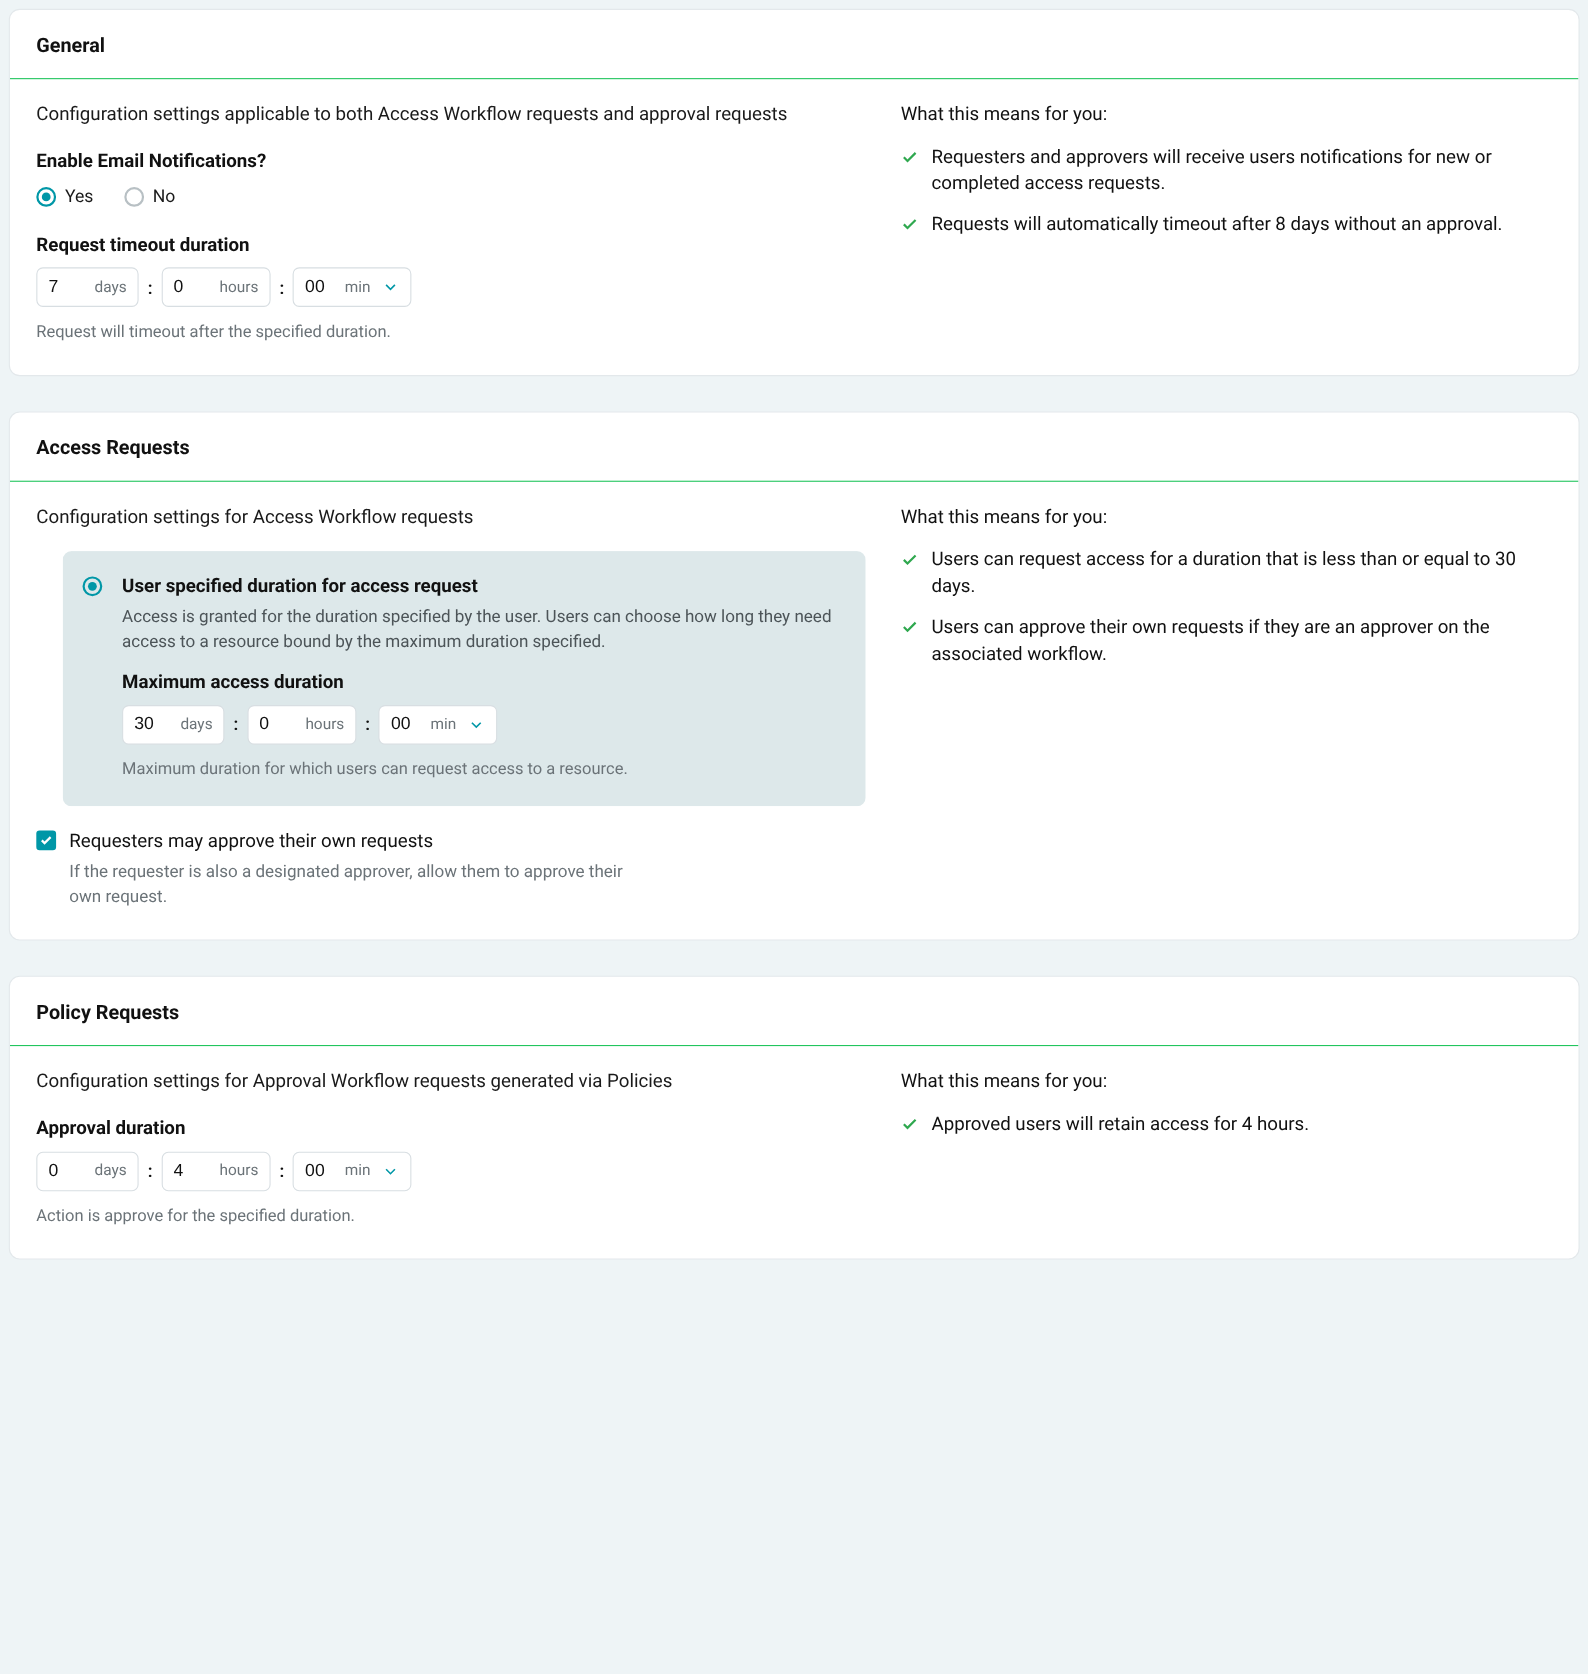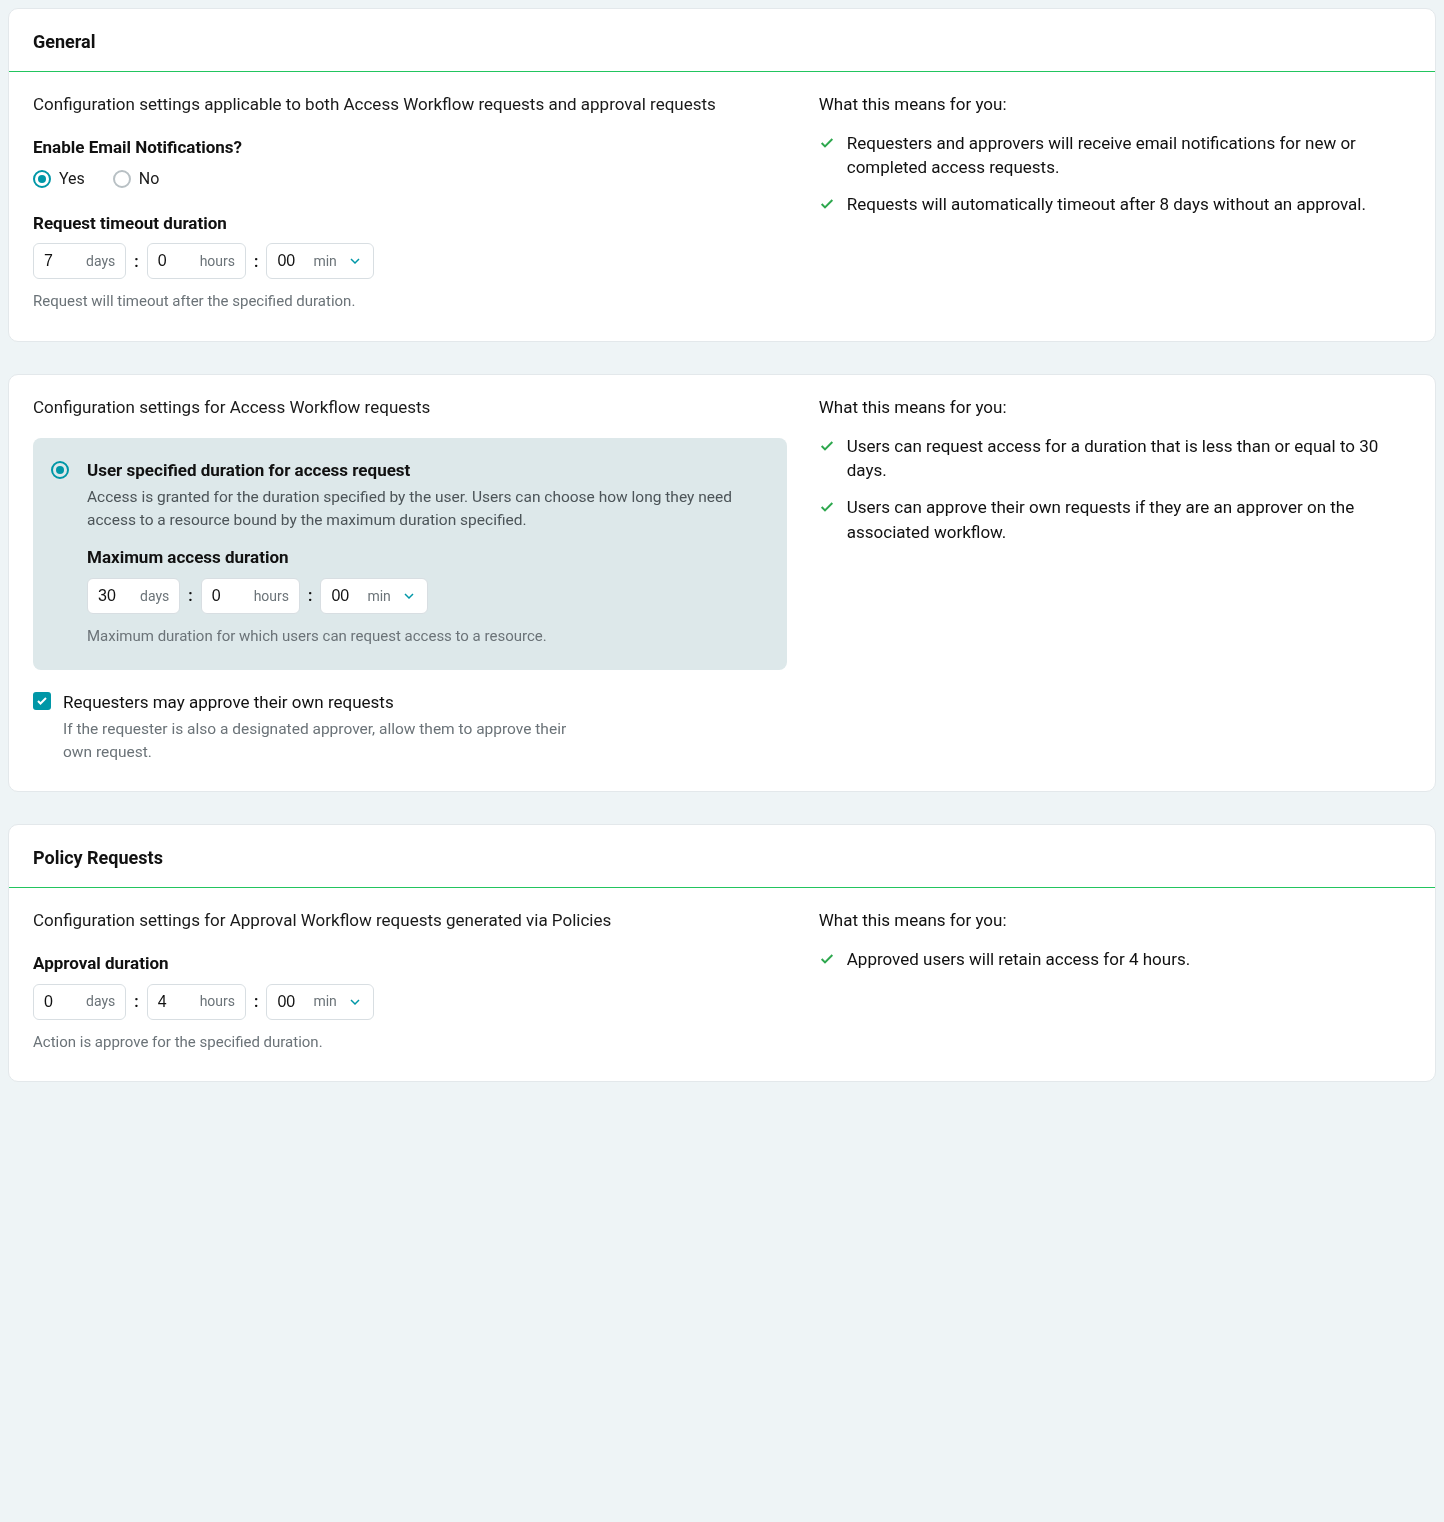--- a/index.html
+++ b/index.html
@@ -91,20 +91,21 @@
     position: absolute; left: 0; top: 4px; color: #2fa84f;
     width: 16px; height: 16px;
   }
   
   .opt-group {
     background: #fde047;
     border-radius: 8px;
     overflow: hidden;
     margin-top: 18px;
     margin-bottom: 20px;
+    margin-left: 24px;
   }
   .opt {
     display: flex; gap: 18px;
     padding: 20px 22px 22px 18px;
   }
   .opt.selected { background: #dde8ea; }
   .opt .radio { margin-top: 3px; }
   .opt-body { flex: 1; }
   .opt-title { font-weight: 700; font-size: 17px; color: #111; margin-bottom: 4px; }
   .opt-desc { color: #4c5458; font-size: 15.5px; margin-bottom: 14px; }
@@ -163,34 +164,35 @@
       <div class="helper">Request will timeout after the specified duration.</div>
     </div>
 
     <div class="col-right">
       <div class="means-head">What this means for you:</div>
       <ul class="check-list">
         <li>
           <svg class="check-icon" viewBox="0 0 24 24" fill="none" stroke="currentColor" stroke-width="3">
               <polyline points="20 6 9 17 4 12"></polyline>
             </svg>
-          <span>Requesters and approvers will receive email notifications for new or completed access requests.</span>
+          <span>Requesters and approvers will receive users notifications for new or completed access requests.</span>
         </li>
         <li>
           <svg class="check-icon" viewBox="0 0 24 24" fill="none" stroke="currentColor" stroke-width="3">
               <polyline points="20 6 9 17 4 12"></polyline>
             </svg>
           <span>Requests will automatically timeout after 8 days without an approval.</span>
         </li>
       </ul>
     </div>
   </div>
 </div>
 
 <div class="card">
+  <div class="card-header">Access Requests</div>
   <div class="card-body">
     <div class="col-left">
       <div class="desc" style="margin-bottom:4px">Configuration settings for Access Workflow requests</div>
 
       <div class="opt-group">
         <div class="opt selected">
           <span class="radio selected"></span>
           <div class="opt-body">
             <div class="opt-title">User specified duration for access request</div>
             <div class="opt-desc">Access is granted for the duration specified by the user. Users can choose how long they need access to a resource bound by the maximum duration specified.</div>

